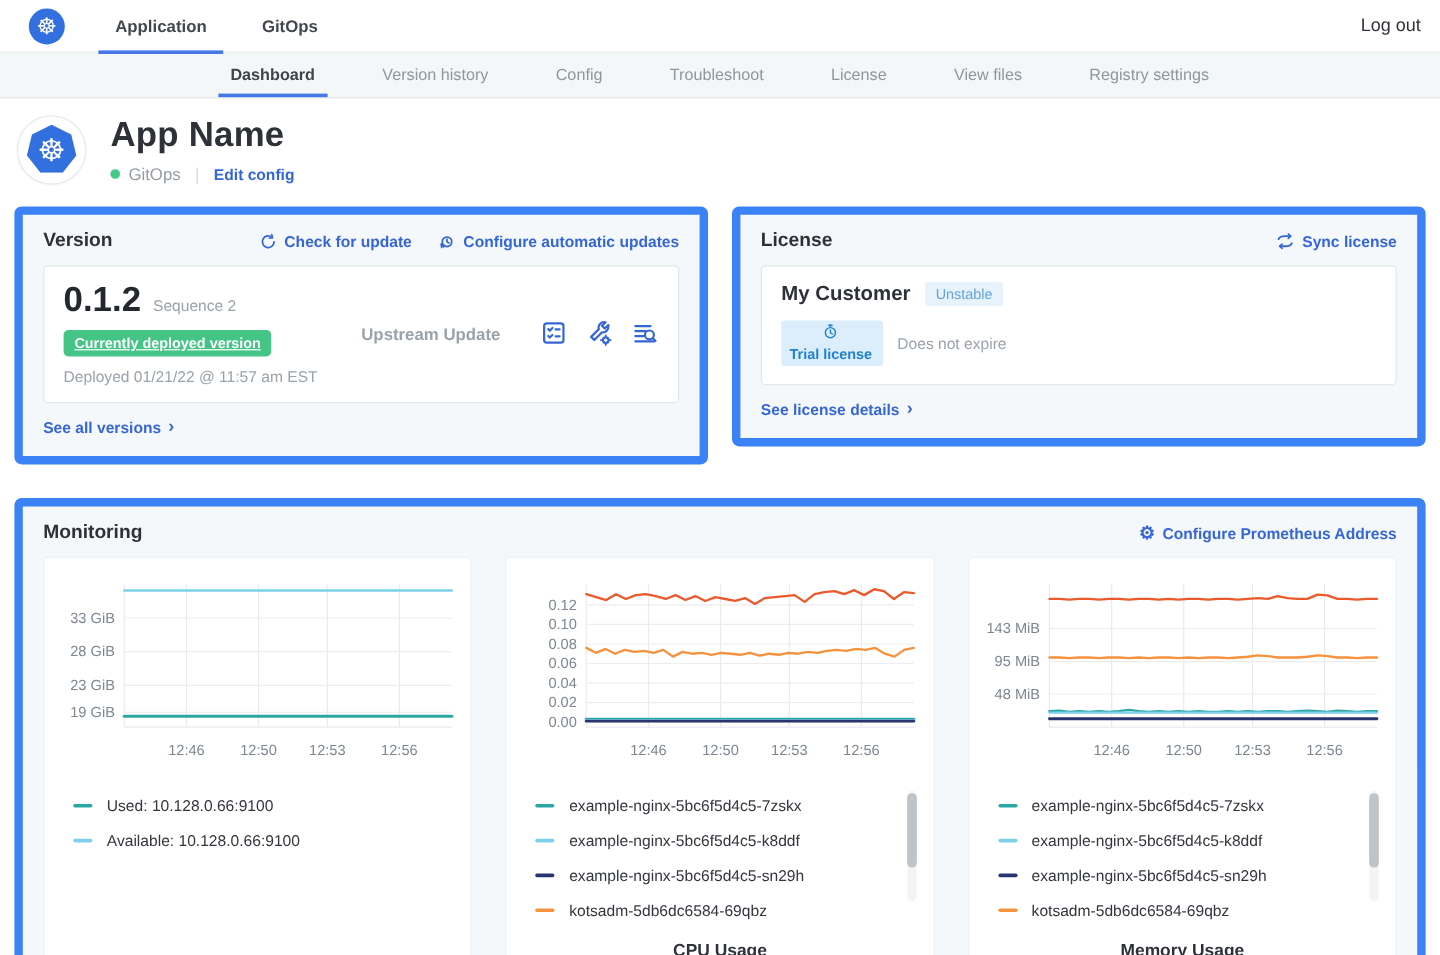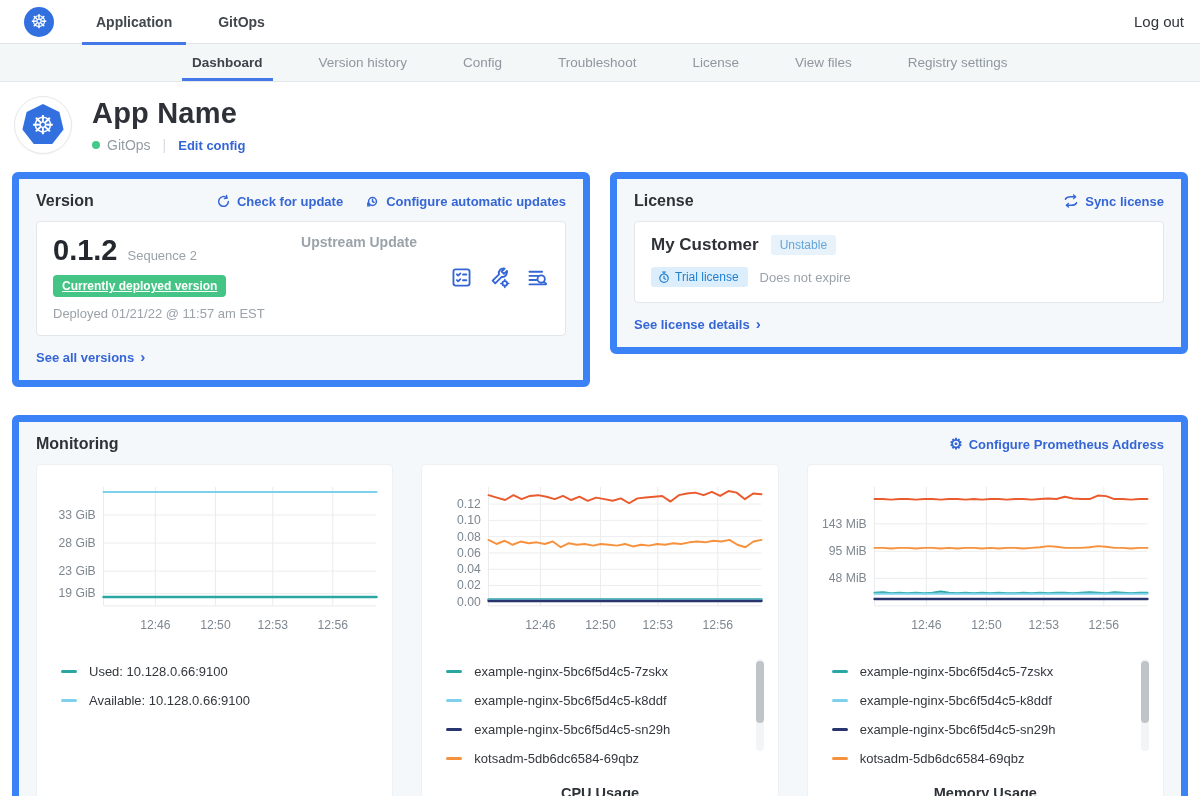--- a/index.html
+++ b/index.html
@@ -42,42 +42,42 @@
 
   
   .cards-row { display:flex; gap:20px; padding:2px 12px 0 12px; align-items:flex-start; }
   .card { background:#f5f8fa; border:7px solid #3b82f6; border-radius:6px; padding:13px 17px 14px 17px; }
   .card-hd { display:flex; align-items:center; justify-content:space-between; margin-bottom:11px; }
   .card-title { font-size:16px; font-weight:700; color:#2e3238; }
   .hd-links { display:flex; gap:22px; }
   .white-box { background:#fff; border:1px solid #e2e7eb; border-radius:4px; }
 
   .version-card { flex:1; }
-  .version-box { padding:12px 16px 14px 16px; display:flex; }
+  .version-box { padding:12px 16px 14px 16px; display:flex; align-items:center; }
   .v-left { width:215px; }
   .v-num-row { display:flex; align-items:baseline; gap:10px; }
   .v-num { font-size:29px; font-weight:700; color:#24282e; }
   .v-seq { font-size:13px; color:#9aa2aa; }
   .deployed-badge { display:inline-block; background:#44c585; color:#fff; font-size:12px; font-weight:700;
     border-radius:4px; padding:4px 9px; margin-top:8px;text-decoration:underline; }
   .v-deployed { font-size:13px; color:#9aa2aa; margin-top:9px; }
   .v-mid { flex:1; text-align:center; font-size:14px; font-weight:700; color:#9aa2aa; }
   .v-icons { display:flex; gap:15px; align-items:center; }
   .v-icons svg { cursor:pointer; }
   .card-ft { margin-top:12px; }
   .chev { font-size:15px; font-weight:700; transform:translateY(-1px); }
 
   .license-card { flex:1; }
   .license-box { padding:13px 16px 15px 16px; }
   .cust-row { display:flex; align-items:center; gap:12px; }
   .cust-name { font-size:17px; font-weight:700; color:#2e3238; }
   .badge-lt { background:#e7f2fb; color:#64a5d8; font-size:12px; padding:3px 9px; border-radius:3px; }
   .lic-row { display:flex; align-items:center; gap:12px; margin-top:12px; }
-  .badge-trial { background:#dceefb; color:#2180d2; font-size:12px; font-weight:400; padding:3px 9px 3px 7px;
-    border-radius:3px; display:inline-flex; align-items:center; gap:5px; }
+  .badge-trial { background:#dceefb; color:#2180d2; font-size:12px; font-weight:700; padding:3px 9px 3px 7px;
+    border-radius:3px; display:inline-flex; align-items:center; gap:5px;flex-direction:column; }
   .lic-exp { font-size:13px; color:#9aa2aa; }
 
   
   .monitoring { margin:28px 12px 0 12px; padding:13px 17px 10px 17px; }
   .charts-row { display:flex; gap:28px; margin-top:4px; }
   .chart-card { flex:1; background:#fff; border:1px solid #eef1f3; border-radius:4px;
     padding:12px 10px 12px 10px; display:flex; flex-direction:column; }
   .chart-svg { width:100%; height:172px; display:block; }
   .legend { margin:8px 0 0 14px; position:relative; padding-right:26px; flex:1; }
   .lg-row { display:flex; align-items:center; gap:12px; height:29px; }

